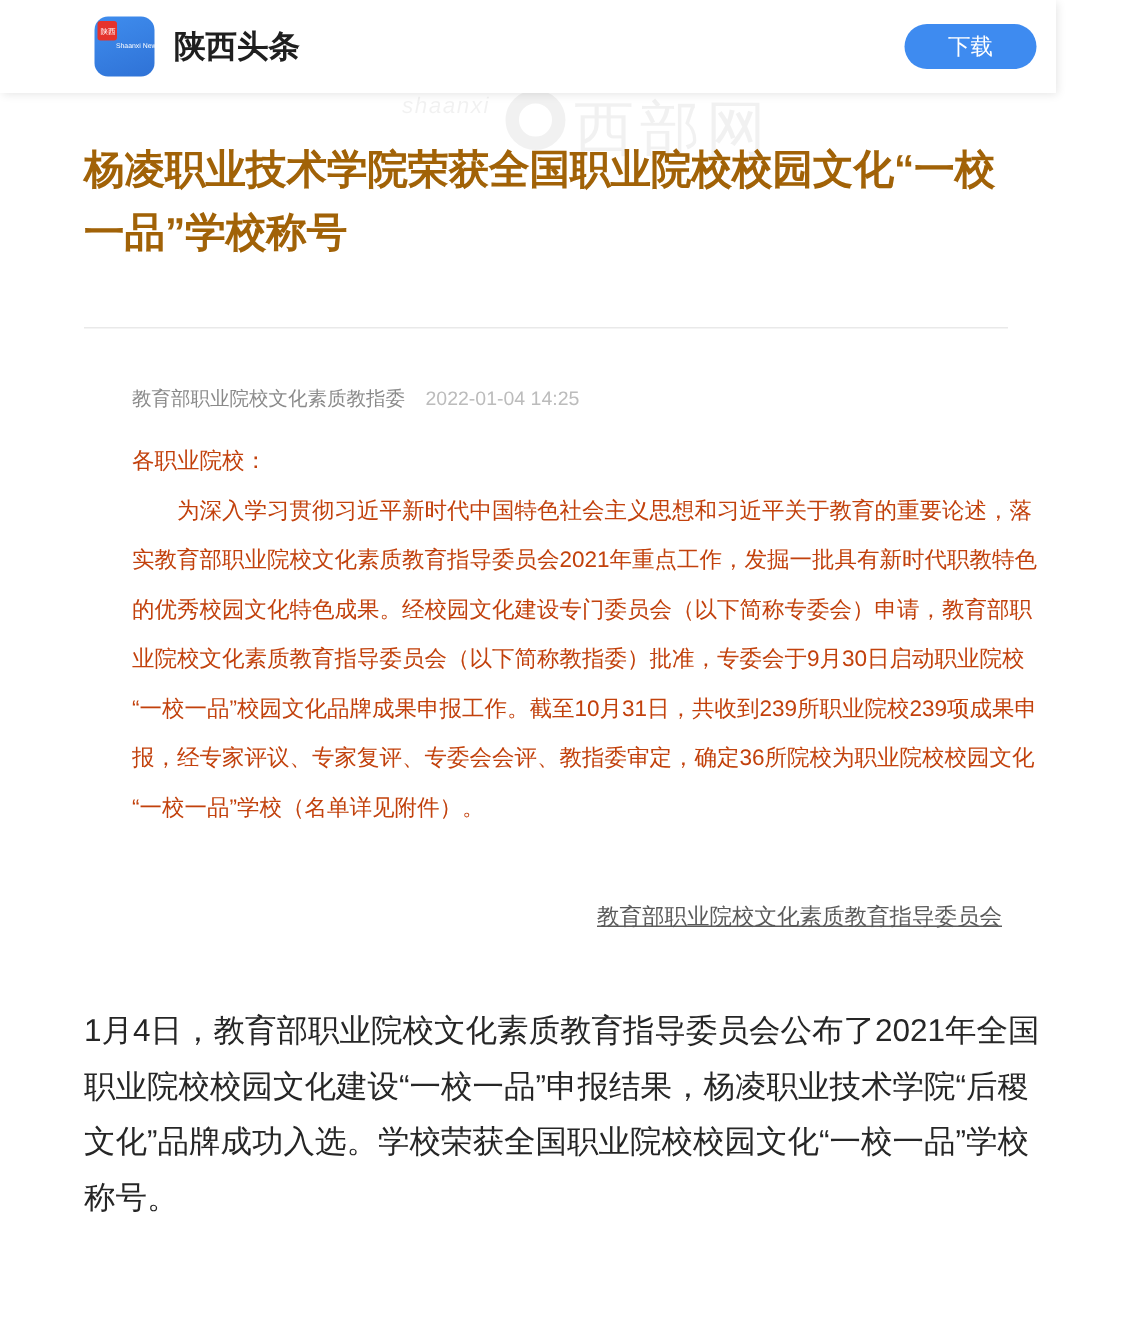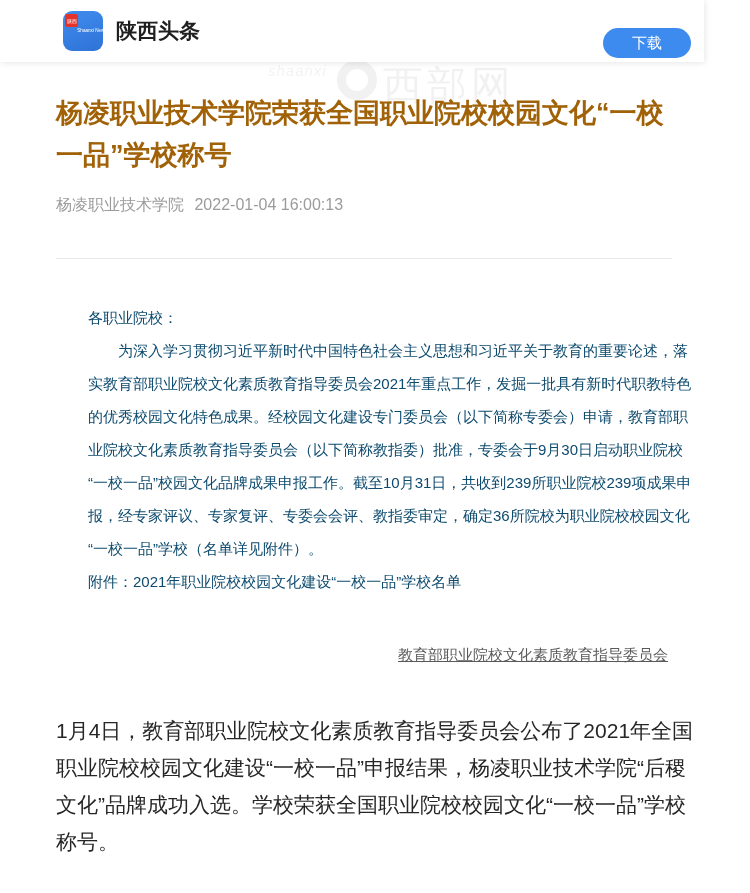--- a/index.html
+++ b/index.html
@@ -16,21 +16,21 @@
           flex:0 0 auto; }
   .logo-badge { position:absolute; top:3px; left:2px; width:13px; height:13px;
                 background:#e5332c; border-radius:2px; color:#fff; overflow:hidden;
                 display:flex; align-items:center; justify-content:center; }
   .logo-badge span { font-size:10px; transform:scale(0.5); white-space:nowrap; }
   .logo-text { color:#fff; font-weight:700; font-size:17px; line-height:18px;
                margin-top:5px; letter-spacing:1px; position:relative; z-index:1; }
   .logo-sub { color:#fff; font-size:10px; transform:scale(0.46); white-space:nowrap;
               line-height:10px; }
   .site-name { margin-left:13px; font-size:21px; font-weight:700; color:#1f1f1f; }
-  .download-btn { position:absolute; right:13px; top:28px; width:88px; height:30px;
+  .download-btn { position:absolute; right:13px; top:16px; width:88px; height:30px;
                   background:#3e8bf0; border:none; border-radius:16px; color:#fff;
                   font-size:15px; display:flex; align-items:center; justify-content:center;
                   cursor:pointer; font-family:inherit; }
 
   
   .watermark { position:absolute; top:52px; left:268px; z-index:0; opacity:0.05;
                color:#000; display:flex; align-items:flex-start; }
   .wm-small { font-style:italic; font-size:15px; margin-top:10px; letter-spacing:1px; }
   .wm-ring { width:40px; height:40px; border:9px solid #000; border-radius:50%;
              margin:8px 6px 0 10px; }
@@ -45,21 +45,21 @@
 
   
   .notice { margin:42px 0 0 56px; width:616px; border-top:1px solid #e9e9e9;
             padding:26px 0 0 32px; cursor:pointer; filter:blur(0.24px); }
   .notice-title { font-size:20px; font-weight:400; color:#474747; line-height:30px;
                   width:600px; }
   .notice-byline { margin-top:12px; font-size:13px; }
   .notice-source { color:#8a8a8a; }
   .notice-time { color:#bcbcbc; margin-left:10px; }
   .notice-body { margin-top:16px; width:610px; font-size:15px; line-height:33px;
-                 color:#0c4a6e; }
+                 color:#c2410c; }
   .notice-body .indent { text-indent:2em; }
   .signature-block { margin-top:42px; width:580px; text-align:right;
                      font-size:15px; line-height:30px; color:#5a5a5a;text-decoration:underline; }
 
   
   .summary { margin:42px 0 0 56px; width:648px; font-size:21px; line-height:37px;
              color:#262626; }
 </style>
 </head>
 <body>
@@ -80,32 +80,31 @@
   </div>
   <div class="site-name">陕西头条</div>
   <button class="download-btn">
     <span>下载</span>
   </button>
 </div>
 
 <div class="article">
   <h1 class="title">杨凌职业技术学院荣获全国职业院校校园文化“一校一品”学校称号</h1>
 
-  <div class="byline">
-    <span class="b-source">杨凌职业技术学院</span>
-    <span class="b-time">2022-01-04 16:00:13</span>
-  </div>
 
   <figure class="notice">
 
+    <div class="notice-byline">
+      <span class="notice-source">教育部职业院校文化素质教指委</span>
+      <span class="notice-time">2022-01-04 14:25</span>
+    </div>
 
     <div class="notice-body">
       <p>各职业院校：</p>
       <p class="indent">为深入学习贯彻习近平新时代中国特色社会主义思想和习近平关于教育的重要论述，落实教育部职业院校文化素质教育指导委员会2021年重点工作，发掘一批具有新时代职教特色的优秀校园文化特色成果。经校园文化建设专门委员会（以下简称专委会）申请，教育部职业院校文化素质教育指导委员会（以下简称教指委）批准，专委会于9月30日启动职业院校“一校一品”校园文化品牌成果申报工作。截至10月31日，共收到239所职业院校239项成果申报，经专家评议、专家复评、专委会会评、教指委审定，确定36所院校为职业院校校园文化“一校一品”学校（名单详见附件）。</p>
-      <p>附件：2021年职业院校校园文化建设“一校一品”学校名单</p>
     </div>
 
     <div class="signature-block">
       <div>教育部职业院校文化素质教育指导委员会</div>
     </div>
   </figure>
 
   <p class="summary">1月4日，教育部职业院校文化素质教育指导委员会公布了2021年全国职业院校校园文化建设“一校一品”申报结果，杨凌职业技术学院“后稷文化”品牌成功入选。学校荣获全国职业院校校园文化“一校一品”学校称号。</p>
 </div>
 

